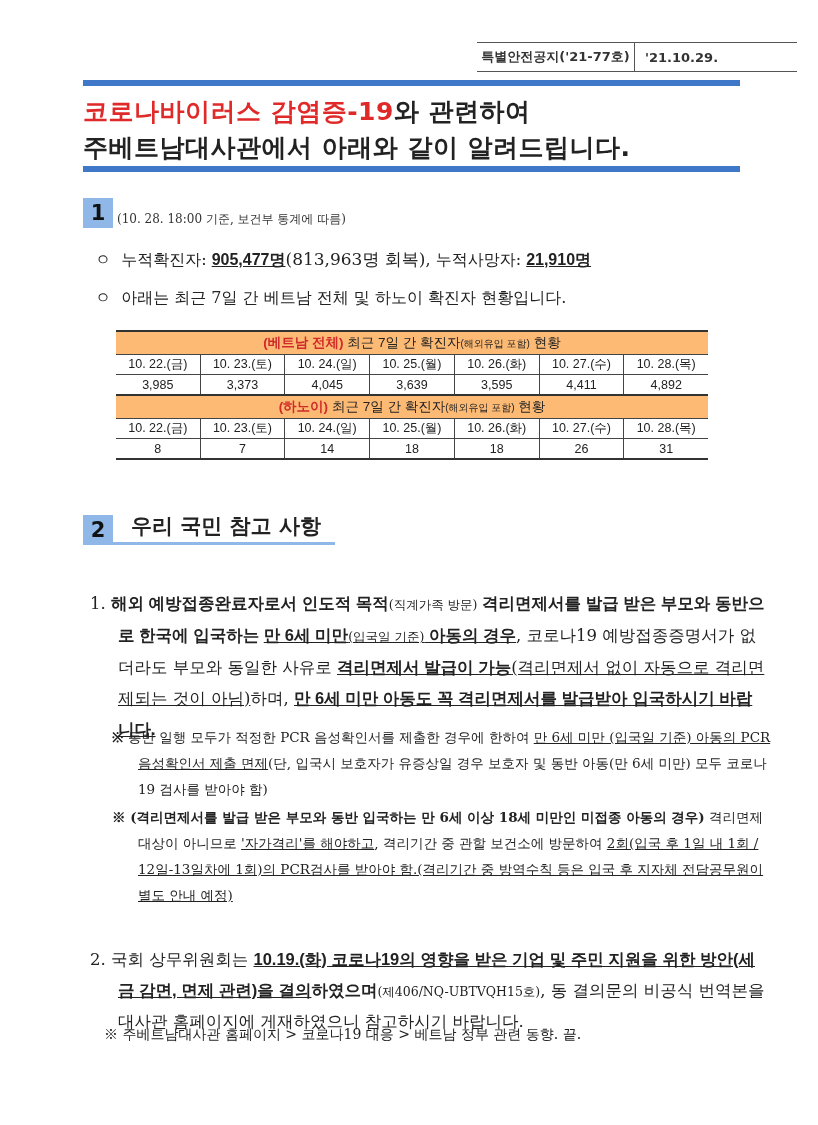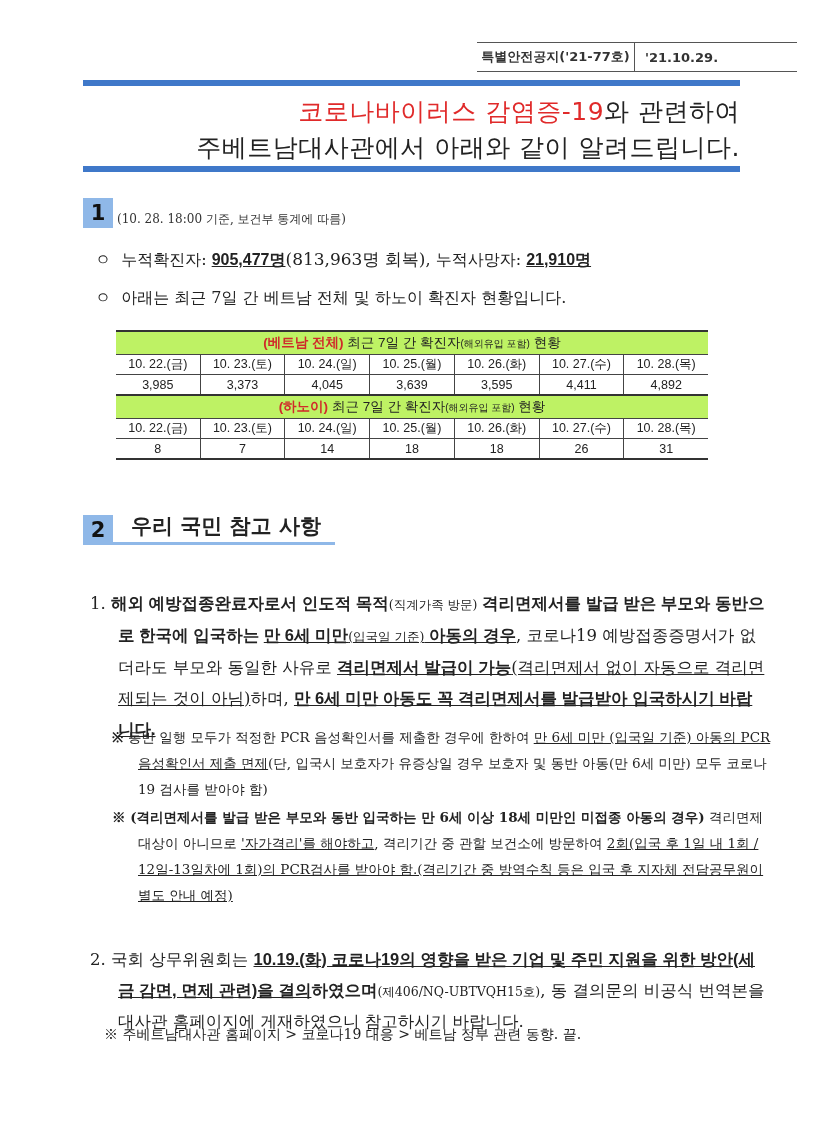--- a/index.html
+++ b/index.html
@@ -5,32 +5,32 @@
   html, body { margin:0; padding:0; }
   body { width:818px; height:1125px; background:#ffffff; position:relative; overflow:hidden;
          font-family:"DejaVu Sans","Liberation Sans",sans-serif; color:#222; }
   .abs { position:absolute; }
   
   .notice { left:477px; top:42px; width:320px; height:28px; border-top:1.5px solid #555; border-bottom:1.5px solid #555;
             display:flex; align-items:center; font-size:13px; font-weight:bold; color:#333; }
   .notice .num { width:157px; text-align:center; border-right:1.5px solid #555; height:100%; display:flex; align-items:center; justify-content:center; }
   .notice .date { flex:1; padding-left:10px; }
   .blue-bar { left:83px; width:657px; height:6px; background:#3f78c9; }
-  .title { left:83px; width:657px; text-align:right; font-size:25px; font-weight:normal; line-height:36px; color:#222; letter-spacing:0.5px; }
+  .title { left:83px; width:657px; text-align:left; font-size:25px; font-weight:bold; line-height:36px; color:#222; letter-spacing:0.5px; }
   .title .red { color:#e02a2a; }
   .sec-head { display:flex; align-items:flex-end; }
   .sec-num { width:30px; height:30px; background:#8fb8e8; color:#111; font-weight:bold; font-size:21px; display:flex; align-items:center; justify-content:center; }
   .sec-title { font-size:21px; font-weight:bold; padding:0 6px 2px 18px; border-bottom:3px solid #8fb8e8; height:28px; line-height:28px; }
   .sec-note { font-family:"DejaVu Serif","Liberation Serif",serif; font-size:12px; color:#333; padding:0 0 0 4px; }
   .bullet { left:95px; font-family:"DejaVu Serif","Liberation Serif",serif; font-size:16px; color:#222; white-space:nowrap; }
   .bullet .b { font-weight:bold; text-decoration:underline; font-family:"Liberation Sans Narrow","Liberation Sans",sans-serif; }
   .bullet .small { font-size:17px; }
   table.stats { border-collapse:collapse; left:116px; width:592px; font-family:"Liberation Sans",sans-serif; font-size:12.5px; color:#222; }
   table.stats td { border:1px solid #444; text-align:center; height:19px; padding:0; }
-  table.stats tr.cap td { background:#bef264; font-size:13.5px; height:22px;text-align:center; }
+  table.stats tr.cap td { background:#fdba74; font-size:13.5px; height:22px;text-align:center; }
   table.stats .red { color:#d02a2a; font-weight:bold; }
   table.stats .sm { font-size:10px; }
   table.stats tr.toprule td { border-top:2.5px solid #333; }
   table.stats tr.botrule td { border-bottom:2.5px solid #333; }
   table.stats td:first-child { border-left:none; }
   table.stats td:last-child { border-right:none; }
   .para { left:90px; width:650px; font-family:"DejaVu Serif","Liberation Serif",serif; font-size:16.5px; line-height:30px; color:#222; }
   .para .bd { font-weight:bold; font-family:"Liberation Sans","DejaVu Sans",sans-serif; }
   .para .u { text-decoration:underline; }
   .para .sm { font-size:12.5px; }

